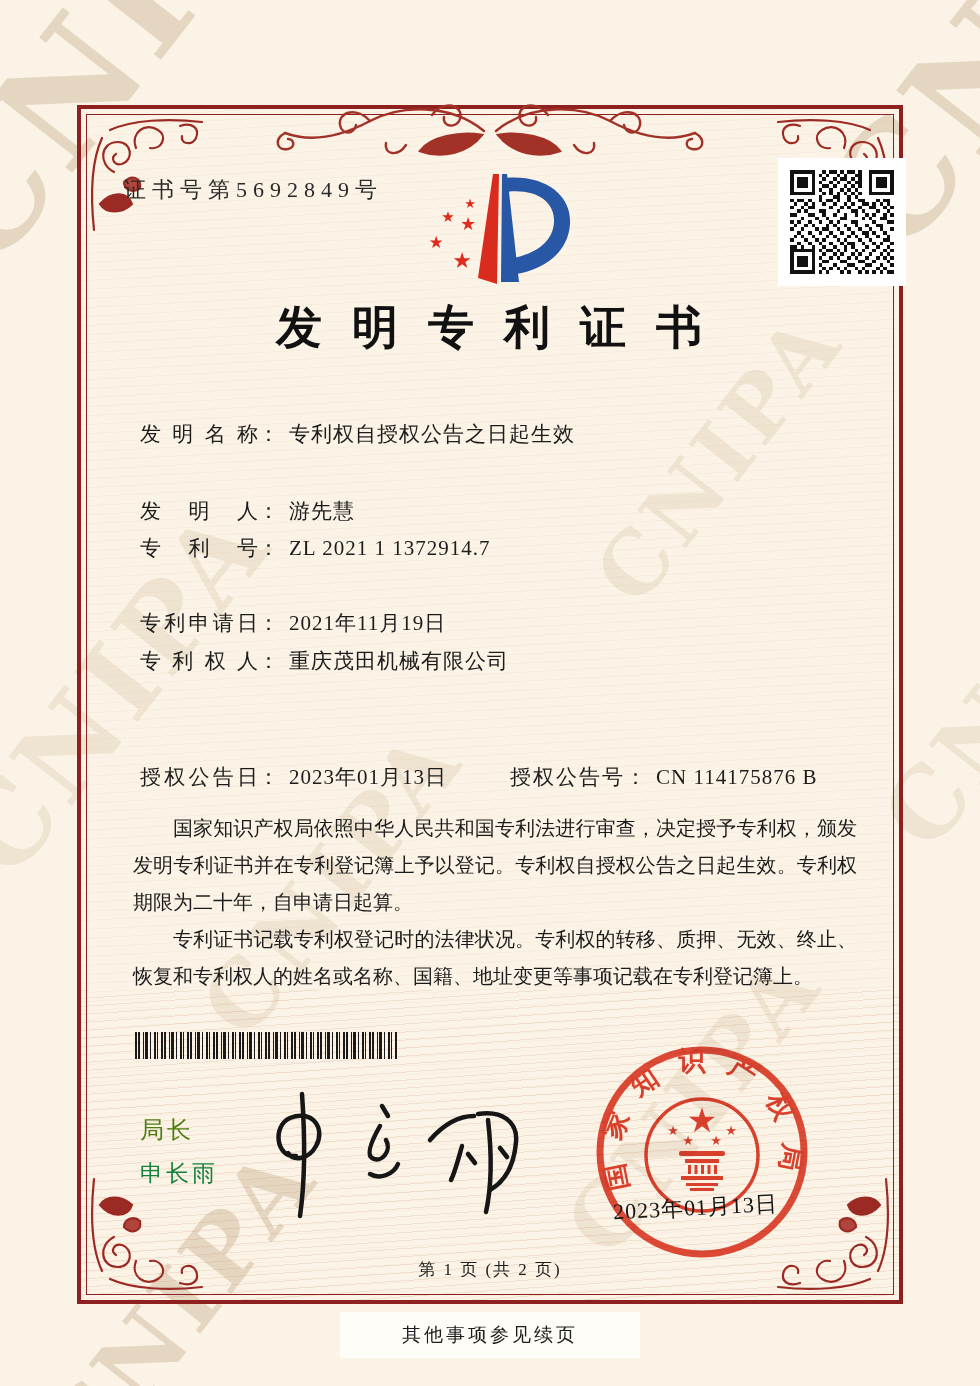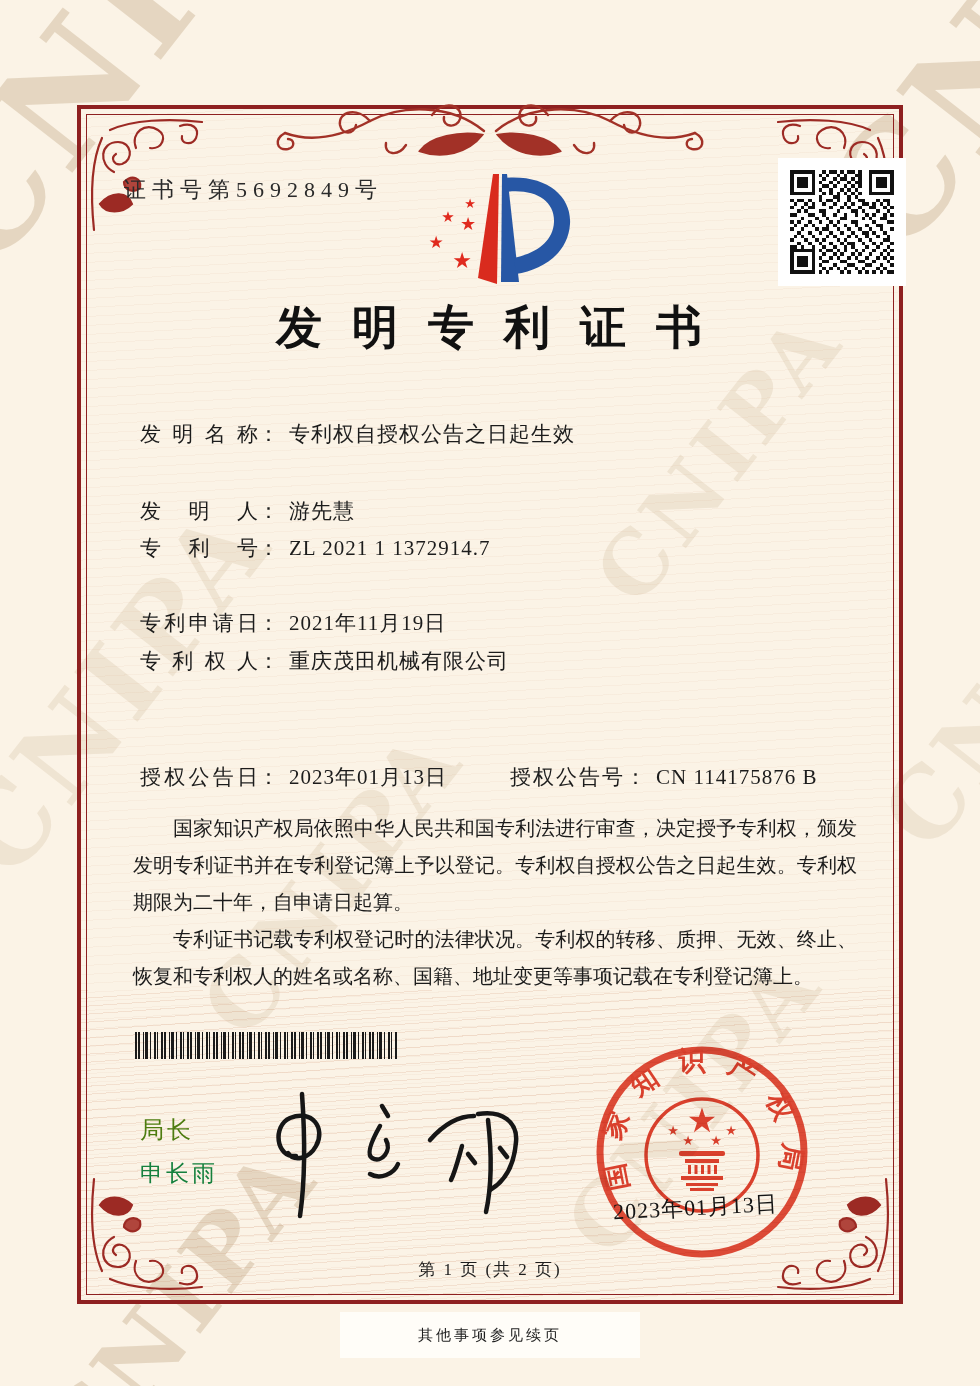--- a/index.html
+++ b/index.html
@@ -83,21 +83,21 @@
     letter-spacing:1px;transform:rotate(-3deg);white-space:nowrap;
   }
   .footer-page{
     position:absolute;left:0;top:1258px;width:980px;text-align:center;
     font-size:17px;letter-spacing:2px;color:#1d1d1d;
   }
   .cont-box{
     position:absolute;left:340px;top:1312px;width:300px;height:46px;
     background:#fffdf8;display:flex;align-items:center;justify-content:center;
   }
-  .cont-note{font-size:15px;letter-spacing:3px;color:#1d1d1d;}
+  .cont-note{font-size:19px;letter-spacing:3px;color:#1d1d1d;}
   .deco{position:absolute;left:0;top:0;pointer-events:none;}
   svg text.star{font-family:"DejaVu Sans",sans-serif;}
 </style>
 </head>
 <body>
 
 <div class="page">
 
   <div class="waves-full"></div>
   <div class="waves-bottom"></div>

